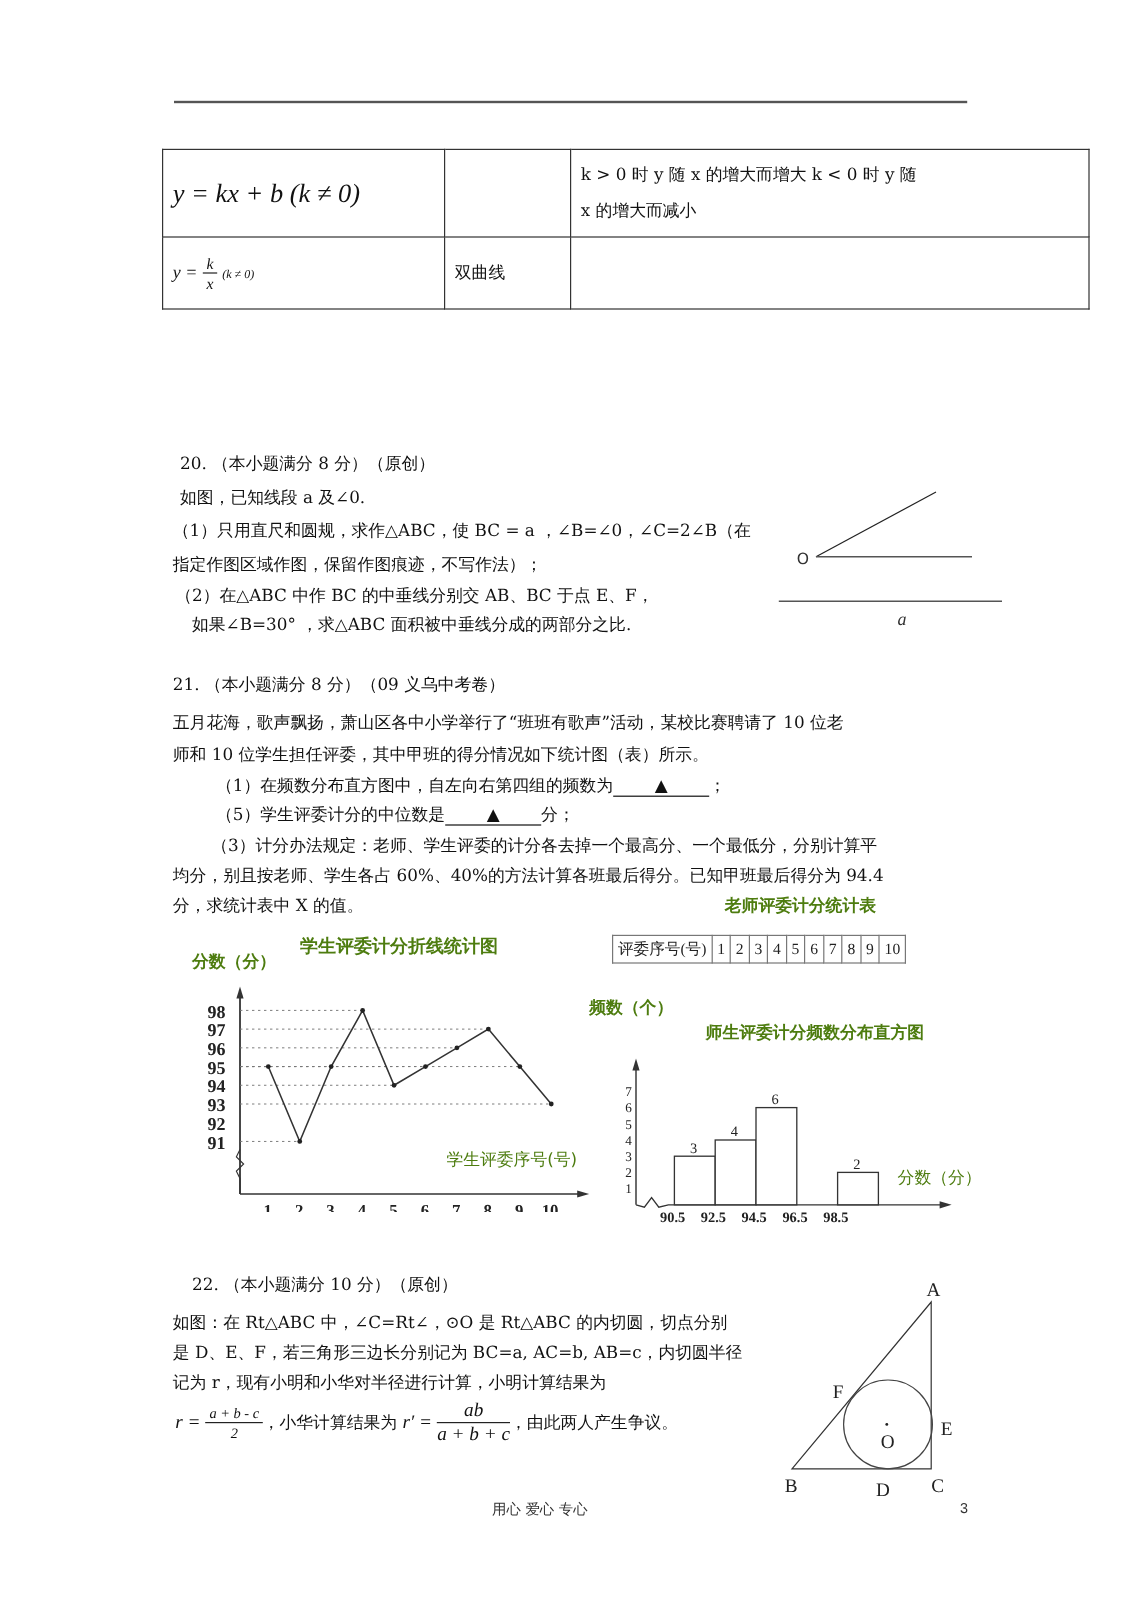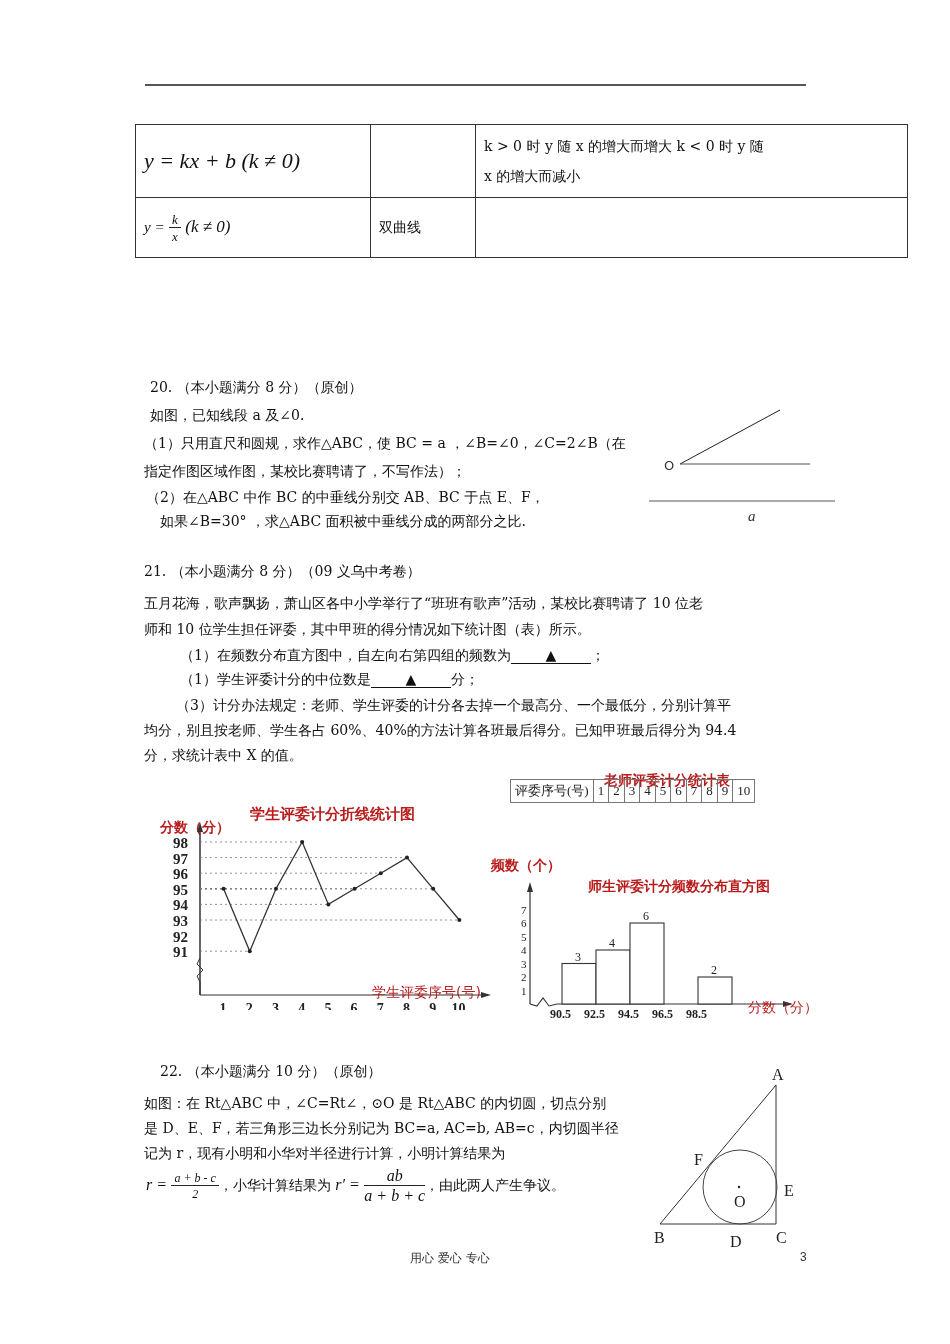--- a/index.html
+++ b/index.html
@@ -9,21 +9,21 @@
   .rule-top { left:145px; top:84px; width:661px; height:2px; background:#555; }
   table.fn { position:absolute; left:135px; top:124px; width:773px; border-collapse:collapse; }
   table.fn td { border:1px solid #333; vertical-align:middle; font-size:14px; padding:0 8px; }
   .math { font-family:"Liberation Serif", serif; font-style:italic; }
   .mathbig { font-size:22px; }
   .frac { display:inline-block; vertical-align:middle; text-align:center; line-height:1; }
   .frac .num { display:block; border-bottom:1px solid #222; padding:0 3px 1px; }
   .frac .den { display:block; padding-top:2px; }
   .txt { font-size:14px; line-height:22px; white-space:nowrap; }
   .blank { display:inline-block; width:80px; border-bottom:1px solid #111; text-align:center; line-height:16px; }
-  .cap { font-family:"DejaVu Sans", sans-serif; font-weight:bold; font-size:15px; color:#b91c1c;margin-top:26px; }
+  .cap { font-family:"DejaVu Sans", sans-serif; font-weight:bold; font-size:15px; color:#4d7c0f; }
   table.teacher { position:absolute; left:510px; top:779px; border-collapse:collapse; font-family:"Liberation Serif", serif; font-size:13px; color:#222;padding-left:16px; }
   table.teacher td { border:1px solid #777; padding:2px 4px; text-align:center; height:18px; }
   .footer { font-size:12px; color:#333; }
 </style>
 </head>
 <body>
 
 <div class="abs rule-top"></div>
 
 <table class="fn">
@@ -33,51 +33,51 @@
     <td style="width:88px"></td>
     <td style="line-height:30px">
       <div>k &gt; 0 时 y 随 x 的增大而增大 k &lt; 0 时 y 随</div>
       <div>x 的增大而减小</div>
     </td>
   </tr>
   <tr style="height:60px">
     <td>
       <span class="math" style="font-size:15px">y =</span>
       <span class="frac math" style="font-size:13px"><span class="num">k</span><span class="den">x</span></span>
-      <span class="math" style="font-size:17px">(k ≠ 0)</span>
+      <span class="math" style="font-size:10px">(k ≠ 0)</span>
     </td>
     <td>双曲线</td>
     <td></td>
   </tr>
 </tbody>
   </table>
 
 <div class="abs txt" style="left:150px;top:376px">20. （本小题满分 8 分）（原创）</div>
 <div class="abs txt" style="left:150px;top:404px">如图，已知线段 a 及∠0.</div>
 <div class="abs txt" style="left:144px;top:432px">（1）只用直尺和圆规，求作△ABC，使 BC = a ，∠B=∠0，∠C=2∠B（在</div>
-<div class="abs txt" style="left:144px;top:460px">指定作图区域作图，某校比赛聘请了，不写作法）；</div>
+<div class="abs txt" style="left:144px;top:460px">指定作图区域作图，保留作图痕迹，不写作法）；</div>
 <div class="abs txt" style="left:146px;top:486px">（2）在△ABC 中作 BC 的中垂线分别交 AB、BC 于点 E、F，</div>
 <div class="abs txt" style="left:160px;top:510px">如果∠B=30° ，求△ABC 面积被中垂线分成的两部分之比.</div>
 
 <svg class="abs" style="left:640px;top:395px" width="210" height="135">
   <line x1="40" y1="69" x2="140" y2="15" stroke="#222" stroke-width="1"></line>
   <line x1="40" y1="69" x2="170" y2="69" stroke="#555" stroke-width="1.2"></line>
   <line x1="9" y1="106" x2="195" y2="106" stroke="#555" stroke-width="1.2"></line>
   <text x="24" y="75" font-family="DejaVu Sans, sans-serif" font-size="13" fill="#333">O</text>
   <text x="108" y="126" font-family="Liberation Serif, serif" font-style="italic" font-size="15" fill="#333">a</text>
 </svg>
 
 <div class="abs txt" style="left:144px;top:560px">21. （本小题满分 8 分）（09 义乌中考卷）</div>
 <div class="abs txt" style="left:144px;top:592px">五月花海，歌声飘扬，萧山区各中小学举行了“班班有歌声”活动，某校比赛聘请了 10 位老</div>
 <div class="abs txt" style="left:144px;top:618px">师和 10 位学生担任评委，其中甲班的得分情况如下统计图（表）所示。</div>
 <div class="abs txt" style="left:180px;top:644px">
   <span>（1）在频数分布直方图中，自左向右第四组的频数为</span><span class="blank"><span>▲</span></span><span>；</span>
 </div>
 <div class="abs txt" style="left:180px;top:668px">
-  <span>（1）学生评委计分的中位数是</span><span class="blank"><span>▲</span></span><span>分；</span>
+  <span>（5）学生评委计分的中位数是</span><span class="blank"><span>▲</span></span><span>分；</span>
 </div>
 <div class="abs txt" style="left:176px;top:694px">（3）计分办法规定：老师、学生评委的计分各去掉一个最高分、一个最低分，分别计算平</div>
 <div class="abs txt" style="left:144px;top:719px">均分，别且按老师、学生各占 60%、40%的方法计算各班最后得分。已知甲班最后得分为 94.4</div>
 <div class="abs txt" style="left:144px;top:744px">分，求统计表中 X 的值。</div>
 
 <div class="abs cap" style="left:250px;top:779px">学生评委计分折线统计图</div>
 <div class="abs cap" style="left:160px;top:793px;font-size:14px">分数（分）</div>
 <svg class="abs" id="lineChart" style="left:145px;top:810px" width="350" height="200">
     <line x1="55" y1="185" x2="55" y2="18" stroke="#333" stroke-width="1.5"></line>
     <polygon points="55,12 52,22 58,22" fill="#333"></polygon>

